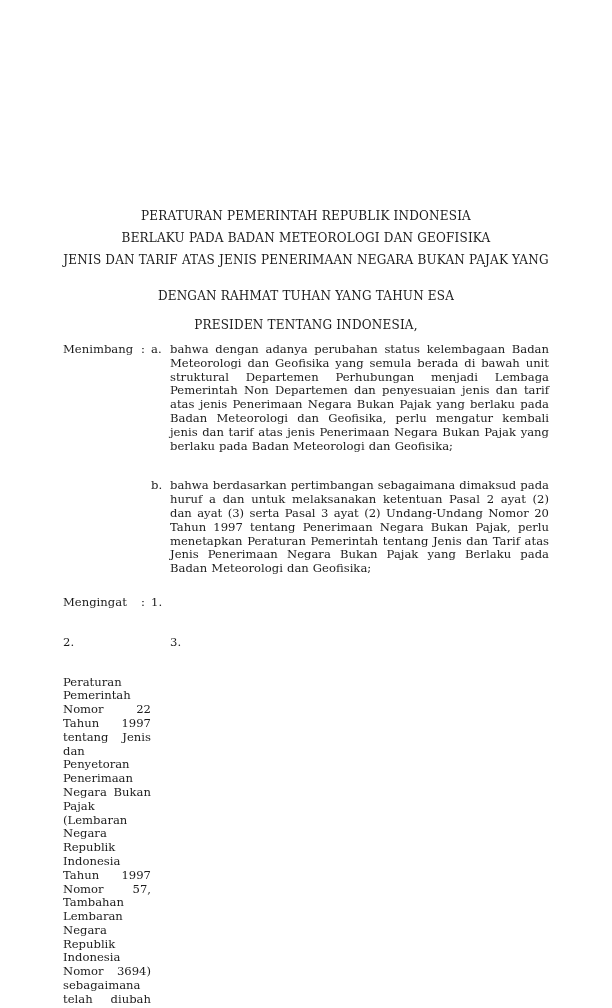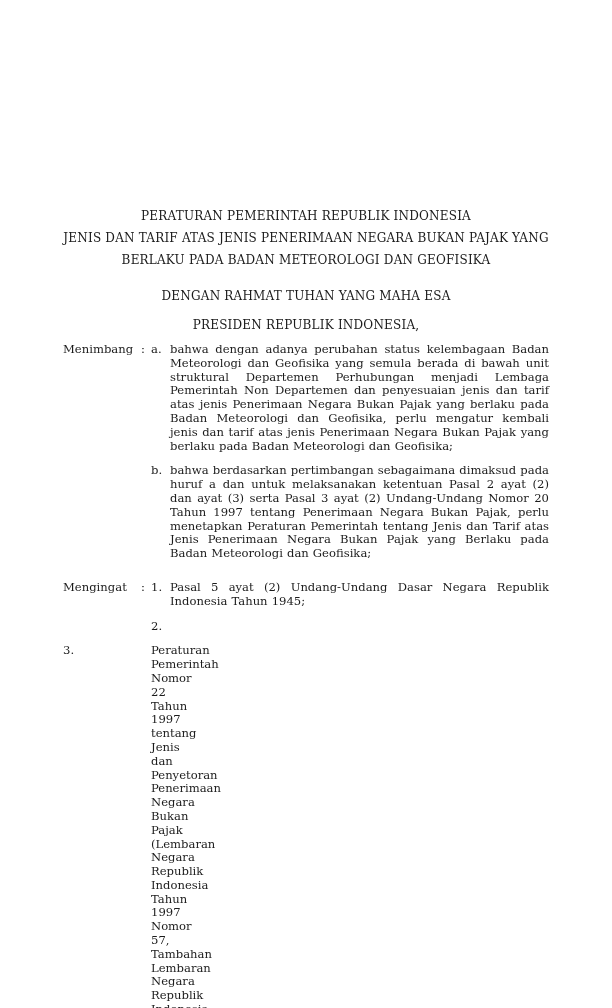--- a/index.html
+++ b/index.html
@@ -41,21 +41,21 @@
   .authority-line {
     text-align: center;
     font-size: 12px;
     line-height: 22px;
     letter-spacing: 0.2px;
     margin-top: 7px;
   }
   .section {
     display: grid;
     grid-template-columns: 88px 19px 1fr;
-    row-gap: 11px;
+    row-gap: 26px;
     font-size: 11.6px;
     line-height: 13.8px;
     margin-top: 7px;
   }
   .section.second {
     margin-top: 20px;
   }
   .label-cell {
     display: flex;
     justify-content: space-between;
@@ -79,47 +79,46 @@
     letter-spacing: 0.2px;
   }
 </style>
 </head>
 <body>
 
 <div class="page">
 
   <div class="title-block">
     <div class="title-line">PERATURAN PEMERINTAH REPUBLIK INDONESIA</div>
+    <div class="title-line wrap">BERLAKU PADA BADAN METEOROLOGI DAN GEOFISIKA</div>
     <div class="title-line wrap">JENIS DAN TARIF ATAS JENIS PENERIMAAN NEGARA BUKAN PAJAK YANG</div>
-    <div class="title-line wrap">BERLAKU PADA BADAN METEOROLOGI DAN GEOFISIKA</div>
   </div>
 
-  <div class="invocation-line">DENGAN RAHMAT TUHAN YANG MAHA ESA</div>
-  <div class="authority-line">PRESIDEN REPUBLIK INDONESIA,</div>
+  <div class="invocation-line">DENGAN RAHMAT TUHAN YANG TAHUN ESA</div>
+  <div class="authority-line">PRESIDEN TENTANG INDONESIA,</div>
 
   <div class="section">
     <div class="label-cell">
       <span>Menimbang</span>
       <span>:</span>
     </div>
     <div class="marker-cell">a.</div>
     <div class="item-text">bahwa dengan adanya perubahan status kelembagaan Badan Meteorologi dan Geofisika yang semula berada di bawah unit struktural Departemen Perhubungan menjadi Lembaga Pemerintah Non Departemen dan penyesuaian jenis dan tarif atas jenis Penerimaan Negara Bukan Pajak yang berlaku pada Badan Meteorologi dan Geofisika, perlu mengatur kembali jenis dan tarif atas jenis Penerimaan Negara Bukan Pajak yang berlaku pada Badan Meteorologi dan Geofisika;</div>
 
     <div class="spacer-cell"></div>
     <div class="marker-cell">b.</div>
     <div class="item-text">bahwa berdasarkan pertimbangan sebagaimana dimaksud pada huruf a dan untuk melaksanakan ketentuan Pasal 2 ayat (2) dan ayat (3) serta Pasal 3 ayat (2) Undang-Undang Nomor 20 Tahun 1997 tentang Penerimaan Negara Bukan Pajak, perlu menetapkan Peraturan Pemerintah tentang Jenis dan Tarif atas Jenis Penerimaan Negara Bukan Pajak yang Berlaku pada Badan Meteorologi dan Geofisika;</div>
   </div>
 
   <div class="section second">
     <div class="label-cell">
       <span>Mengingat</span>
       <span>:</span>
     </div>
     <div class="marker-cell">1.</div>
-    <div class="item-text">Pasal 5 ayat (2) Undang-Undang Dasar Negara Republik Indonesia Tahun 1945;</div>
 
     <div class="spacer-cell"></div>
     <div class="marker-cell">2.</div>
 
     <div class="spacer-cell"></div>
     <div class="marker-cell">3.</div>
     <div class="item-text">Peraturan Pemerintah Nomor 22 Tahun 1997 tentang Jenis dan Penyetoran Penerimaan Negara Bukan Pajak (Lembaran Negara Republik Indonesia Tahun 1997 Nomor 57, Tambahan Lembaran Negara Republik Indonesia Nomor 3694) sebagaimana telah diubah dengan Peraturan Pemerintah Nomor 52 Tahun 1998 tentang Perubahan atas Peraturan Pemerintah Nomor 22 Tahun 1997 tentang Jenis dan Penyetoran Penerimaan Negara Bukan Pajak (Lembaran Negara Republik Indonesia Tahun 1998 Nomor 85, Tambahan Lembaran Negara Republik Indonesia Nomor 3760);</div>
   </div>
 
   <div class="continuation">PENERIMAAN: . . .</div>

